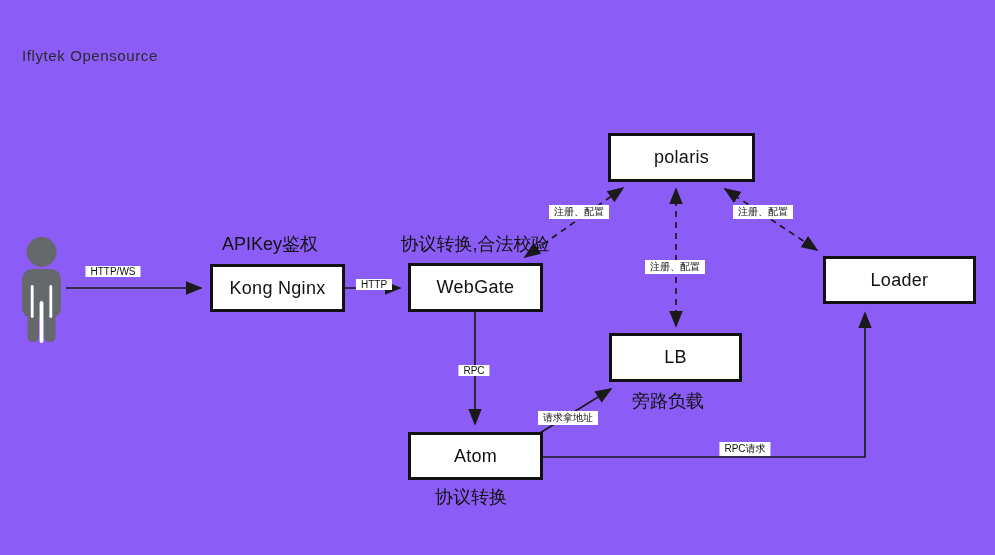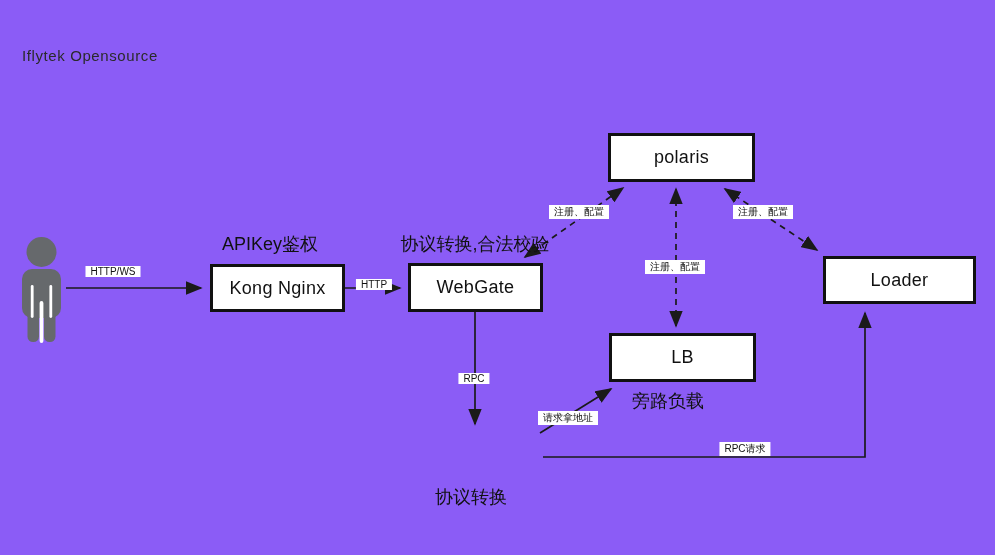--- a/index.html
+++ b/index.html
@@ -64,34 +64,37 @@
 
   <div class="node" style="left:210px;top:264px;width:135px;height:48px;">
     <span>Kong Nginx</span>
   </div>
   <div class="node" style="left:408px;top:263px;width:135px;height:49px;">
     <span>WebGate</span>
   </div>
   <div class="node" style="left:608px;top:133px;width:147px;height:49px;">
     <span>polaris</span>
   </div>
-  <div class="node" style="left:609px;top:333px;width:147px;height:49px;justify-content:center;">
+  <div class="node" style="left:609px;top:333px;width:133px;height:49px;justify-content:center;">
     <span>LB</span>
   </div>
   <div class="node" style="left:798px;top:256px;width:153px;height:48px;margin-left:25px;">
     <span>Loader</span>
+  </div>
+  <div class="node" style="left:408px;top:432px;width:135px;height:48px;">
+    <span>Atom</span>
   </div>
 
   <div class="caption" style="left:270px;top:232px;">APIKey鉴权</div>
   <div class="caption" style="left:475px;top:232px;text-align:center;">协议转换,合法校验</div>
   <div class="caption" style="left:668px;top:389px;">旁路负载</div>
   <div class="caption" style="left:471px;top:485px;">协议转换</div>
 
   <div class="edge-label" style="left:113px;top:266px;">HTTP/WS</div>
   <div class="edge-label" style="left:374px;top:279px;">HTTP</div>
-  <div class="edge-label" style="left:474px;top:365px;margin-top:8px;">RPC</div>
+  <div class="edge-label" style="left:474px;top:365px;">RPC</div>
   <div class="edge-label" style="left:568px;top:400px;margin-top:11px;">请求拿地址</div>
   <div class="edge-label" style="left:745px;top:442px;">RPC请求</div>
   <div class="edge-label" style="left:579px;top:205px;">注册、配置</div>
   <div class="edge-label" style="left:675px;top:260px;">注册、配置</div>
   <div class="edge-label" style="left:763px;top:205px;">注册、配置</div>
 
 </div>
 
 </body></html>

